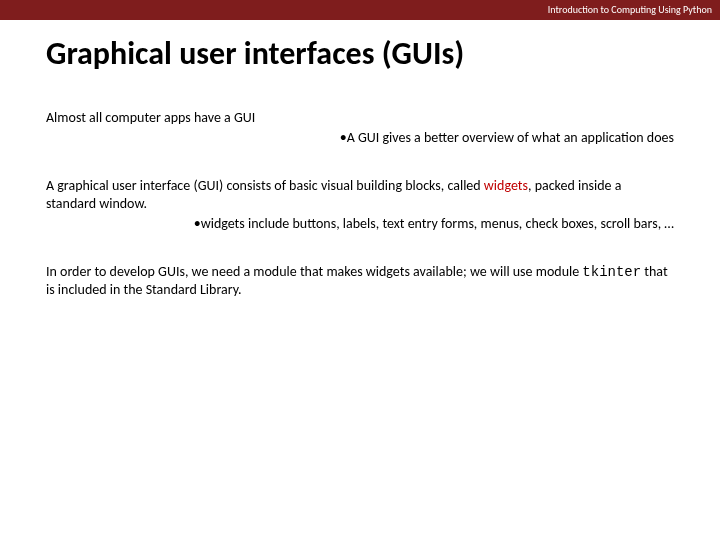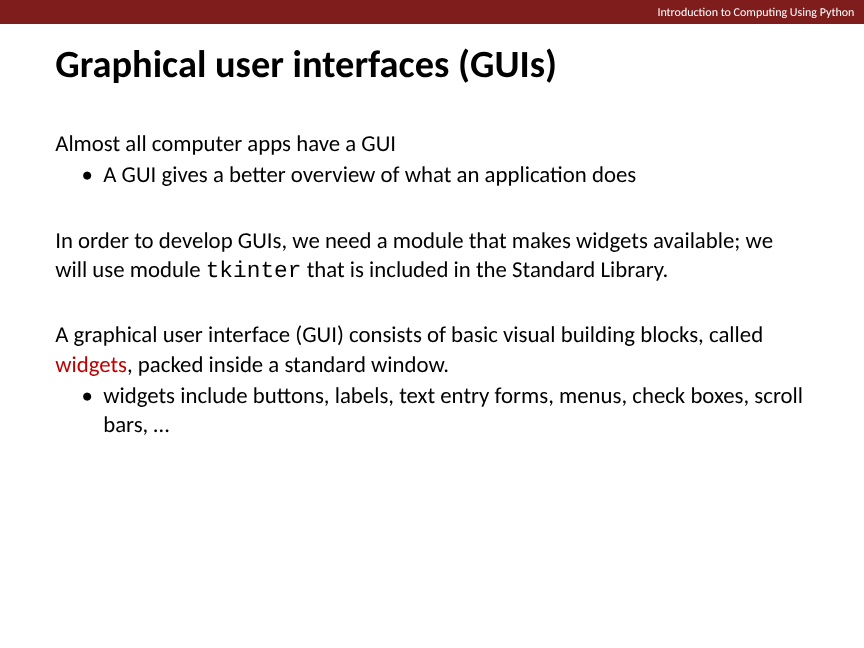--- a/index.html
+++ b/index.html
@@ -1,24 +1,24 @@
 <!DOCTYPE html>
 <html><head>
 <meta charset="utf-8">
 <style>
   * { margin: 0; padding: 0; box-sizing: border-box; }
   html, body { width: 720px; height: 540px; font-family: Calibri, "Segoe UI", Arial, sans-serif; background: #fff; color: #000; }
   .slide { width: 720px; height: 540px; position: relative; }
   .topbar { background: #7f1d1d; color: #fff; height: 20px; line-height: 20px; padding: 0 8px; text-align: right; font-size: 10px; }
   .title { font-size: 32px; font-weight: 700; color: #000; padding: 14px 46px 0 46px; }
-  .body { padding: 36px 46px 0 46px; font-size: 19px; line-height: 1.28; }
+  .body { padding: 36px 46px 0 46px; font-size: 14px; line-height: 1.28; }
   .para { margin-bottom: 30px; }
   .bullets { list-style: none; padding-left: 40px; margin-top: 2px; }
   .bullets li::before { content: "\2022"; display: inline-block; width: 18px; margin-left: -18px; }
-  .bullets li { margin-bottom: 2px; }
+  .bullets li { margin-bottom: 2px; text-align: right; }
   .accent { color: #c00000; font-weight: 400; }
   .mono { font-family: "Courier New", monospace; }
 </style>
 </head>
 <body>
 
 <div class="slide">
   <div class="topbar">
     <span>Introduction to Computing Using Python</span>
   </div>
@@ -28,26 +28,26 @@
   <div class="body">
 
     <div class="para">
       <div>Almost all computer apps have a GUI</div>
       <ul class="bullets">
         <li>A GUI gives a better overview of what an application does</li>
       </ul>
     </div>
 
     <div class="para">
-      <span>In order to develop GUIs, we need a module that makes widgets available; we will use module </span><span class="mono">tkinter</span><span> that is included in the Standard Library.</span>
-    </div>
-
-    <div class="para">
       <div>
         <span>A graphical user interface (GUI) consists of basic visual building blocks, called </span><span class="accent">widgets</span><span>, packed inside a standard window.</span>
       </div>
       <ul class="bullets">
         <li>widgets include buttons, labels, text entry forms, menus, check boxes, scroll bars, …</li>
       </ul>
     </div>
 
+    <div class="para">
+      <span>In order to develop GUIs, we need a module that makes widgets available; we will use module </span><span class="mono">tkinter</span><span> that is included in the Standard Library.</span>
+    </div>
+
   </div>
 </div>
 
 </body></html>

